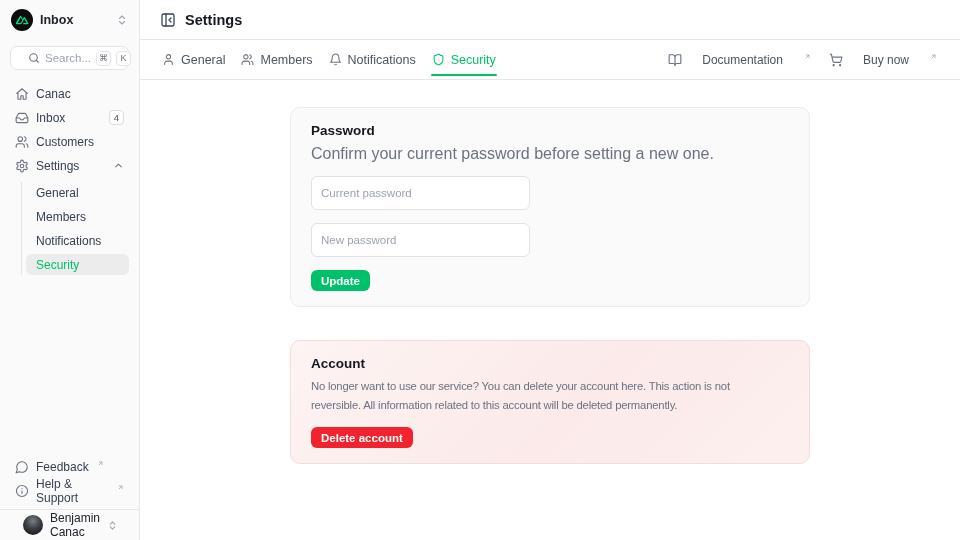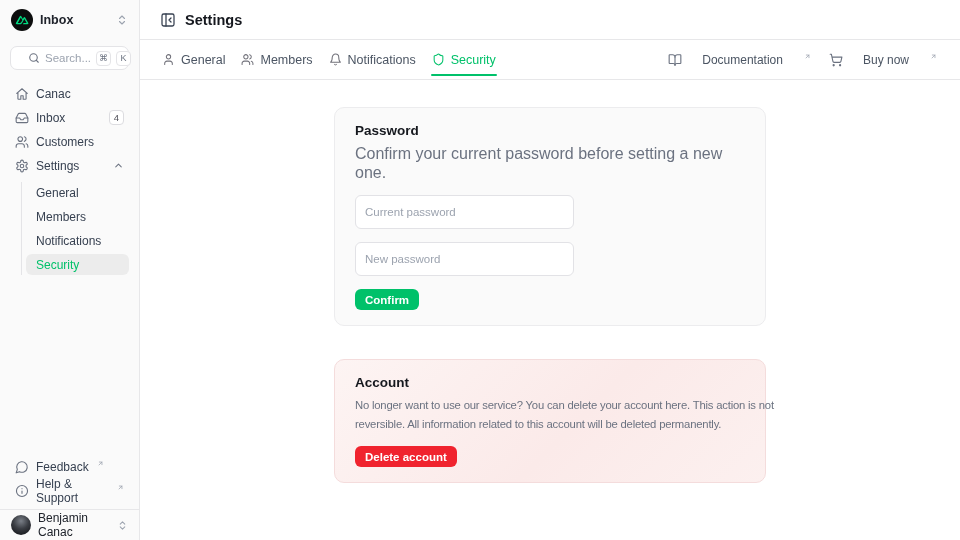--- a/index.html
+++ b/index.html
@@ -33,21 +33,21 @@
     font-size:9.5px; padding:0 4px; height:15px; line-height:13.5px; }
   .subnav { margin-left:11px; border-left:1px solid #e4e4e7; padding-left:4px;
     display:flex; flex-direction:column; gap:3px; margin-top:3px; }
   .sub-item { height:21px; padding:0 10px; border-radius:6px; font-size:12px; color:#374151;
     display:flex; align-items:center; cursor:pointer; }
   .sub-item.active { background:#ececec; color:#00c16a; }
 
   .sb-spacer { flex:1; }
   .sb-footer { padding:0 10px 8px; display:flex; flex-direction:column; gap:3px; }
   .ext { color:#9ca3af; display:flex; margin:-6px 0 0 1px; }
-  .sb-user { border-top:1px solid #e7e7e9; height:31px; padding:0 11px; display:flex;
+  .sb-user { border-top:1px solid #e7e7e9; height:31px; padding:0 23px; display:flex;
     align-items:center; gap:7px; cursor:pointer; }
   .avatar { width:20px; height:20px; border-radius:50%; flex:none;
     background:radial-gradient(circle at 50% 30%, #7a7f87 0%, #3a3d43 45%, #141519 90%); }
   .user-name { font-size:12px; font-weight:500; color:#20242c; flex:1; }
 
   
   .main { flex:1; display:flex; flex-direction:column; min-width:0; }
   .main-header { height:40px; border-bottom:1px solid #e7e7e9; display:flex; align-items:center;
     gap:9px; padding:0 20px; }
   .main-header .ic { color:#374151; cursor:pointer; }
@@ -61,21 +61,21 @@
   .tab.active, .tab.active .ic { color:#00c16a; }
   .tab-indicator { position:absolute; left:7px; right:7px; bottom:4px; height:2px;
     border-radius:2px; background:#00c16a; }
   .flex-spacer { flex:1; }
   .toolbar-link { display:flex; align-items:flex-start; gap:20px; padding:0 9px; font-size:12px;
     color:#4b5563; cursor:pointer; align-items:center;justify-content:flex-end; }
   .toolbar-link .ic { color:#6b7280; }
 
   .content { flex:1; background:#fff; display:flex; flex-direction:column; align-items:center;
     overflow:hidden; }
-  .card { width:432px; border-radius:10px; padding:15px 20px; }
+  .card { width:520px; border-radius:10px; padding:15px 20px; }
   .card-title { font-size:13.5px; font-weight:700; color:#15181e; }
   .card-desc { font-size:16px; color:#6b7280; margin-top:6px; line-height:19px; }
   .card-password { margin-top:27px; background:#fafafa; border:1px solid #ececee; }
   .pw-input { display:block; width:219px; height:20px; margin-top:13px; padding:16px 9px;
     font-family:"Liberation Sans", sans-serif; font-size:11.5px; color:#374151;
     background:#fff; border:1px solid #e2e2e6; border-radius:6px; outline:none; }
   .pw-input::placeholder { color:#9ca3af; }
   .btn { display:inline-flex; align-items:center; height:21px; margin-top:13px; padding:0 10px;
     border:none; border-radius:6px; font-family:"Liberation Sans", sans-serif; font-size:11.5px;
     font-weight:600; color:#fff; cursor:pointer; }
@@ -306,21 +306,21 @@
       </div>
     </div>
 
     <div class="content">
 
       <section class="card card-password">
         <div class="card-title">Password</div>
         <div class="card-desc">Confirm your current password before setting a new one.</div>
         <input type="password" class="pw-input" placeholder="Current password" style="">
         <input type="password" class="pw-input" placeholder="New password" style="">
-        <button class="btn btn-update">Confirm</button>
+        <button class="btn btn-update">Update</button>
       </section>
 
       <section class="card card-account">
         <div class="card-title">Account</div>
         <div class="card-desc">No longer want to use our service? You can delete your account here. This action is not reversible. All information related to this account will be deleted permanently.</div>
         <button class="btn btn-delete">Delete account</button>
       </section>
 
     </div>
   </main>

